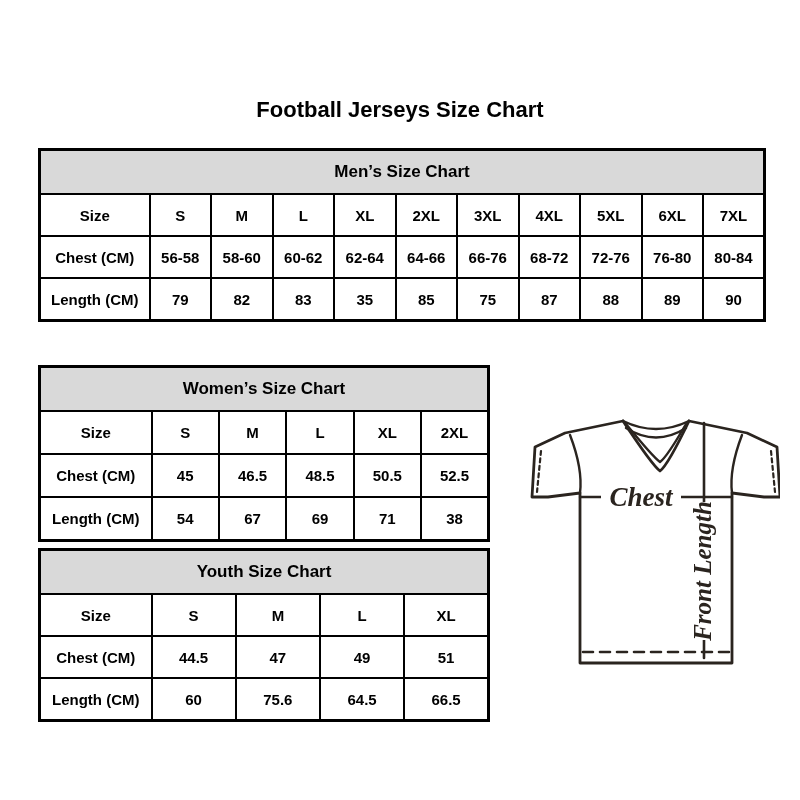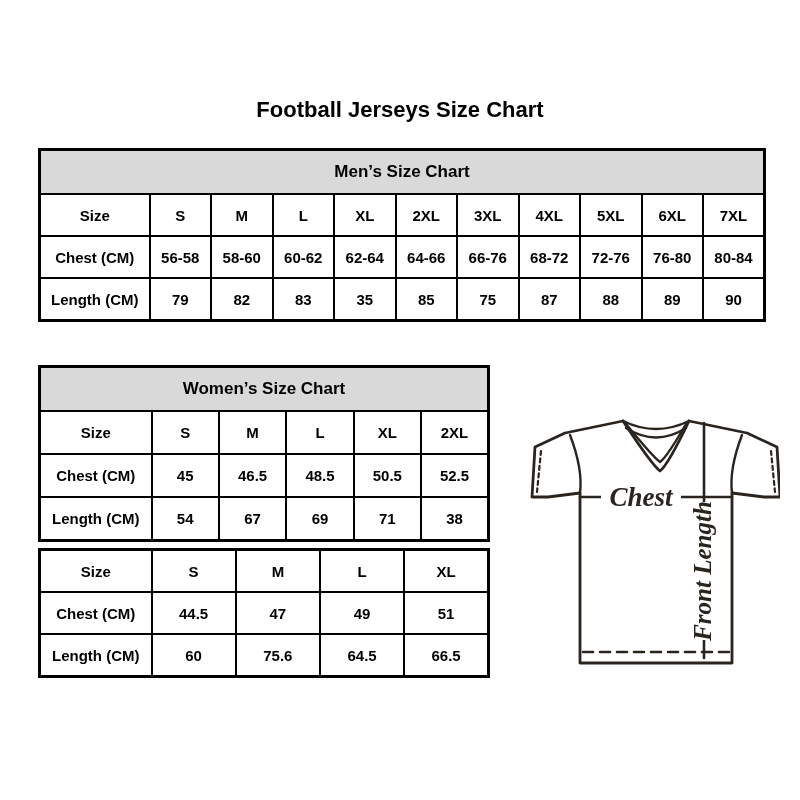--- a/index.html
+++ b/index.html
@@ -187,20 +187,23 @@
     <table>
         <colgroup>
           <col style="width:112px">
           <col>
           <col>
           <col>
           <col>
         </colgroup>
         <tbody>
           <tr>
+            <th class="ttl" colspan="5">Youth Size Chart</th>
+          </tr>
+          <tr>
             <td>Size</td>
             <td>S</td>
             <td>M</td>
             <td>L</td>
             <td>XL</td>
           </tr>
           <tr>
             <td>Chest (CM)</td>
             <td>44.5</td>
             <td>47</td>

